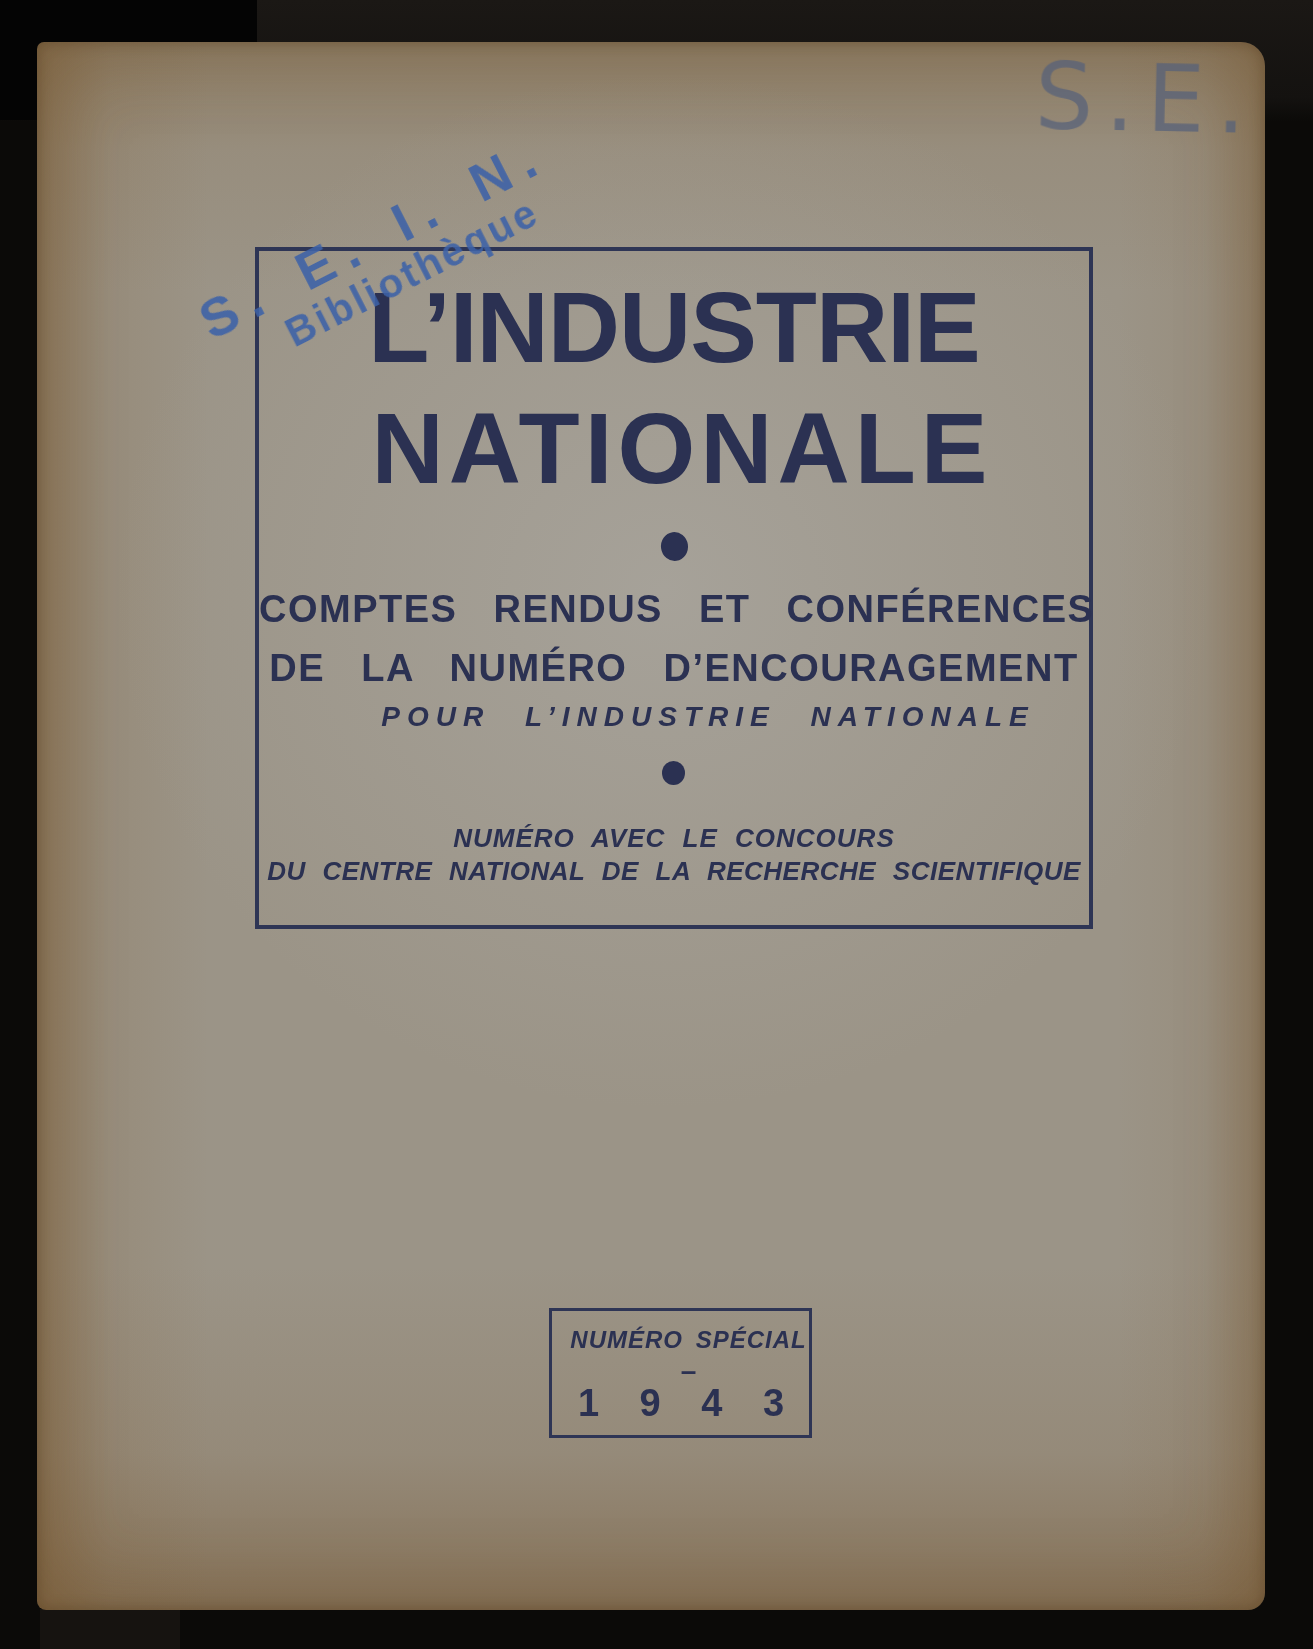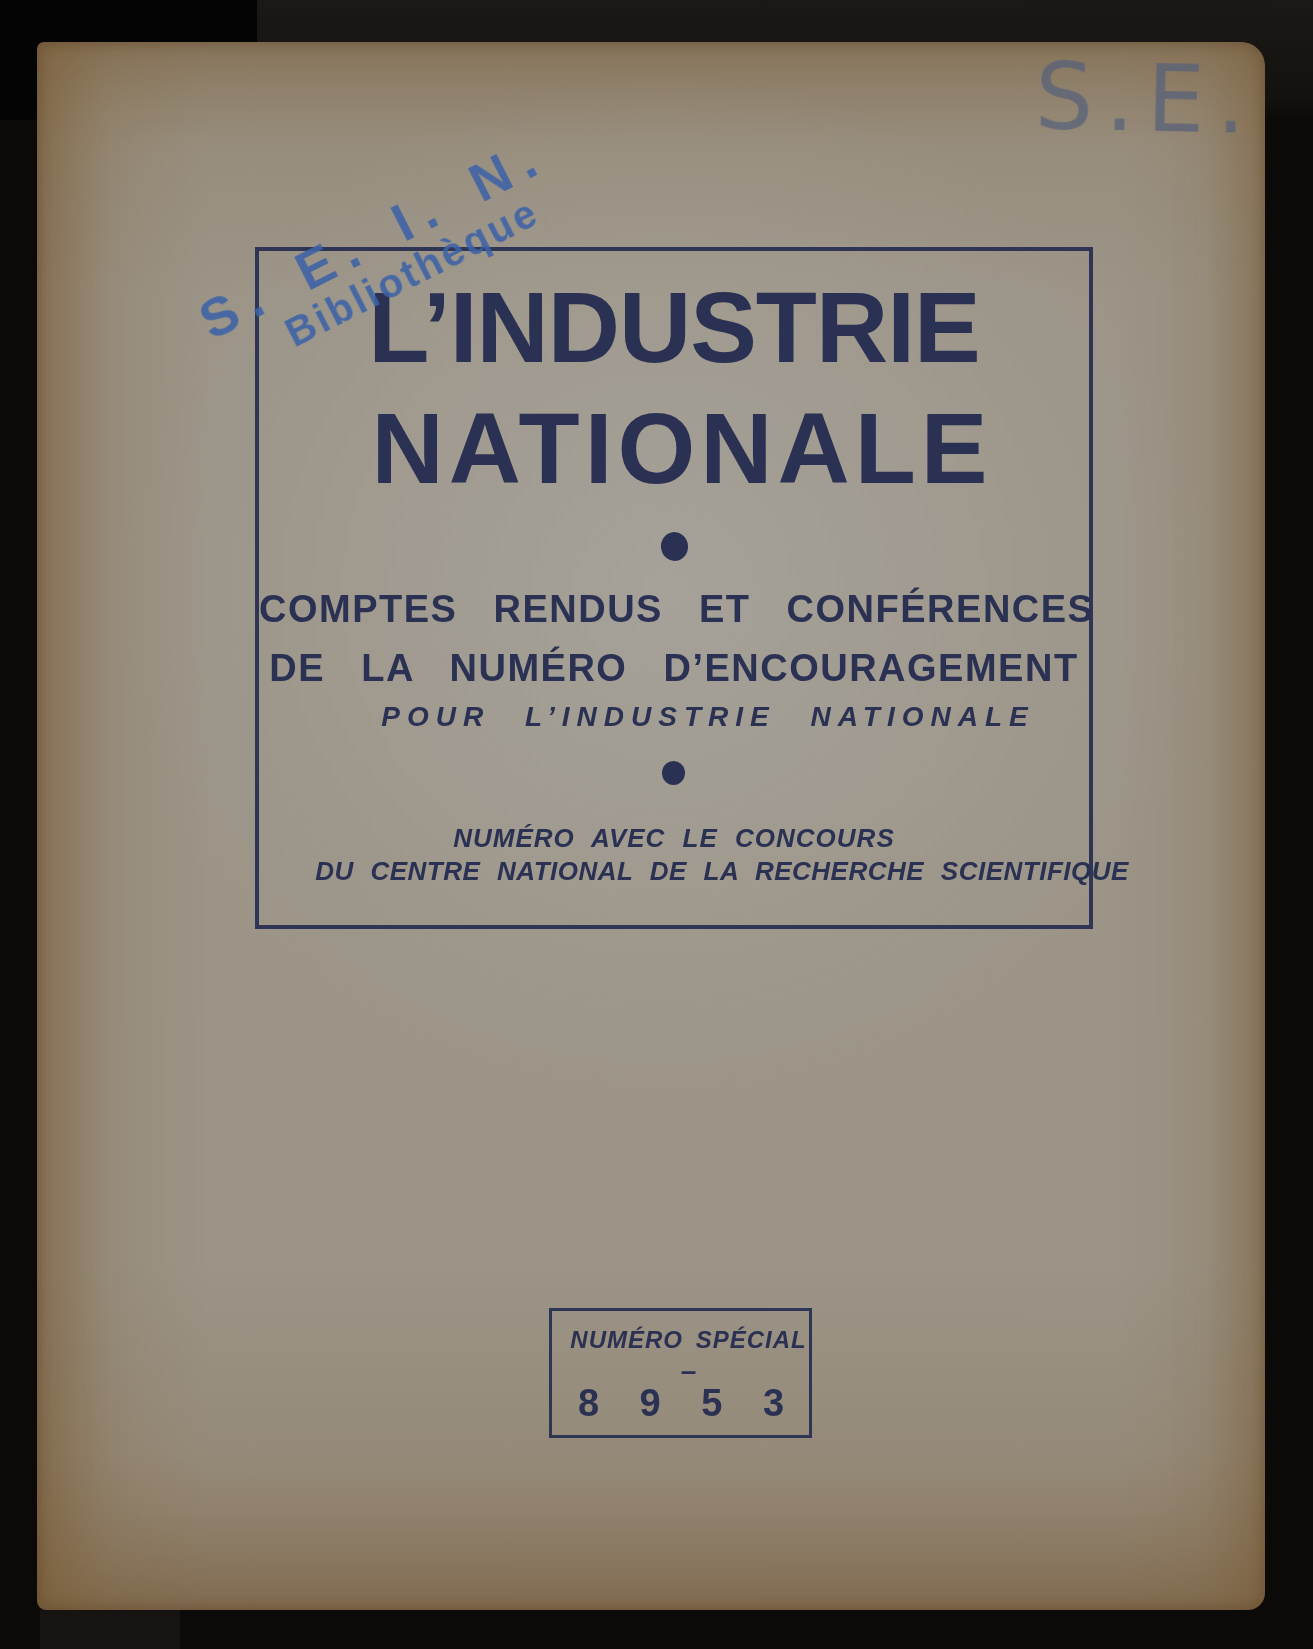--- a/index.html
+++ b/index.html
@@ -69,21 +69,21 @@
   .tf-line{position:absolute;left:0;width:100%;text-align:center;color:#2b3152;line-height:1;white-space:nowrap;}
   .title1{top:26px;font-size:100px;font-weight:bold;letter-spacing:-1px;}
   .title2{top:147px;font-size:100px;font-weight:bold;letter-spacing:5px;padding-left:8px;}
   .bullet{position:absolute;background:#2b3152;border-radius:50%;}
   .bullet-top{left:402px;top:281px;width:27px;height:29px;transform:rotate(-8deg);}
   .bullet-mid{left:403px;top:510px;width:23px;height:24px;}
   .sub1{top:339px;font-size:38px;font-weight:bold;letter-spacing:1.5px;word-spacing:24px;}
   .sub2{top:398px;font-size:38px;font-weight:bold;letter-spacing:1.5px;word-spacing:24px;}
   .sub3{top:452px;font-size:28px;font-weight:bold;font-style:italic;letter-spacing:7px;word-spacing:20px;padding-left:34px;}
   .pub1{top:574px;font-size:26px;font-weight:bold;font-style:italic;letter-spacing:1px;word-spacing:9px;}
-  .pub2{top:607px;font-size:26px;font-weight:bold;font-style:italic;letter-spacing:0.5px;word-spacing:9px;margin-left:48px;}
+  .pub2{top:607px;font-size:26px;font-weight:bold;font-style:italic;letter-spacing:0.5px;word-spacing:9px;}
   .issue-box{
     position:absolute;left:512px;top:1266px;width:263px;height:130px;
     box-sizing:border-box;
     border:3px solid #2e3555;
   }
   .ib-line{position:absolute;left:0;width:100%;text-align:center;color:#2b3152;line-height:1;white-space:nowrap;padding-left:8px;}
   .issue-label{top:17px;font-size:24px;font-weight:bold;font-style:italic;letter-spacing:1px;word-spacing:5px;}
   .issue-dash{top:46px;font-size:28px;font-weight:bold;}
   .issue-year{top:73px;font-size:38px;font-weight:bold;letter-spacing:15px;}
 </style>
@@ -110,21 +110,21 @@
 
       <div class="bullet bullet-mid"></div>
 
       <div class="tf-line pub1">NUMÉRO AVEC LE CONCOURS</div>
       <div class="tf-line pub2">DU CENTRE NATIONAL DE LA RECHERCHE SCIENTIFIQUE</div>
     </div>
 
     <div class="issue-box">
       <div class="ib-line issue-label">NUMÉRO SPÉCIAL</div>
       <div class="ib-line issue-dash">–</div>
-      <div class="ib-line issue-year">8 9 5 3</div>
+      <div class="ib-line issue-year">1 9 4 3</div>
     </div>
 
   </div>
 
   <div class="stamp">
     <div class="stamp-l1">S. E. I. N.</div>
     <div class="stamp-l2">Bibliothèque</div>
   </div>
 
   <div class="pencil-note">S.E.</div>

